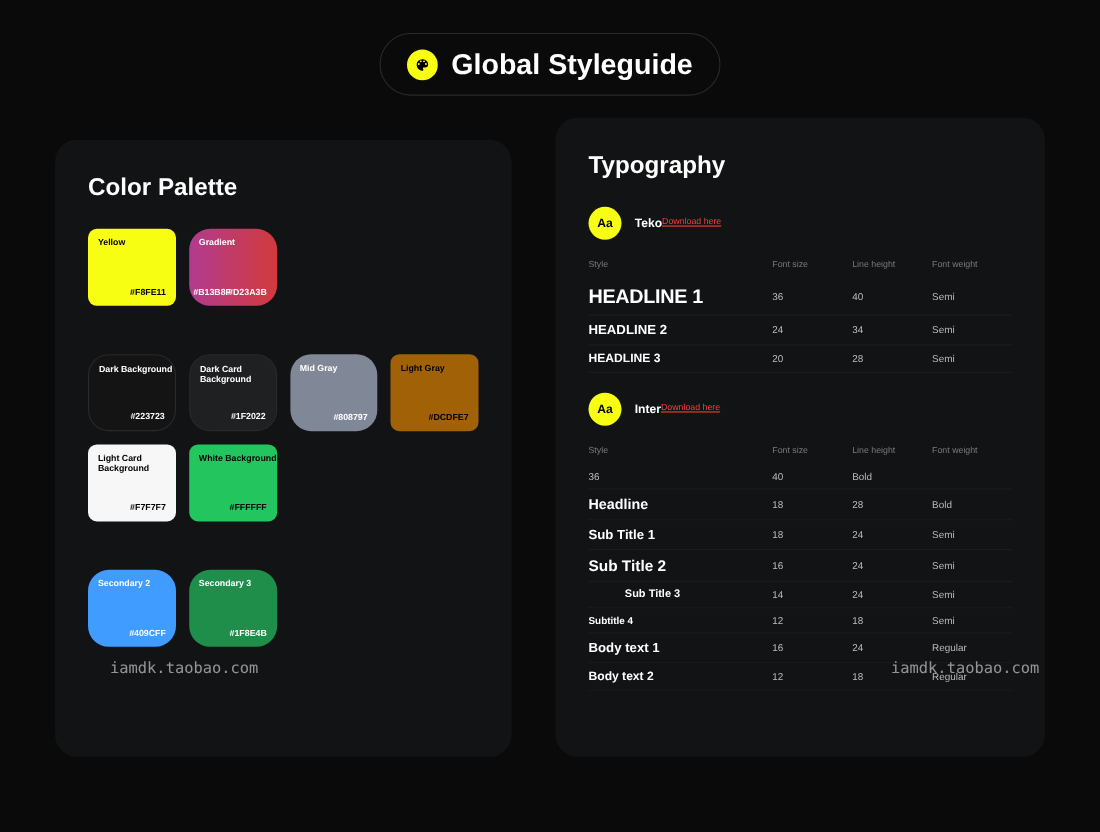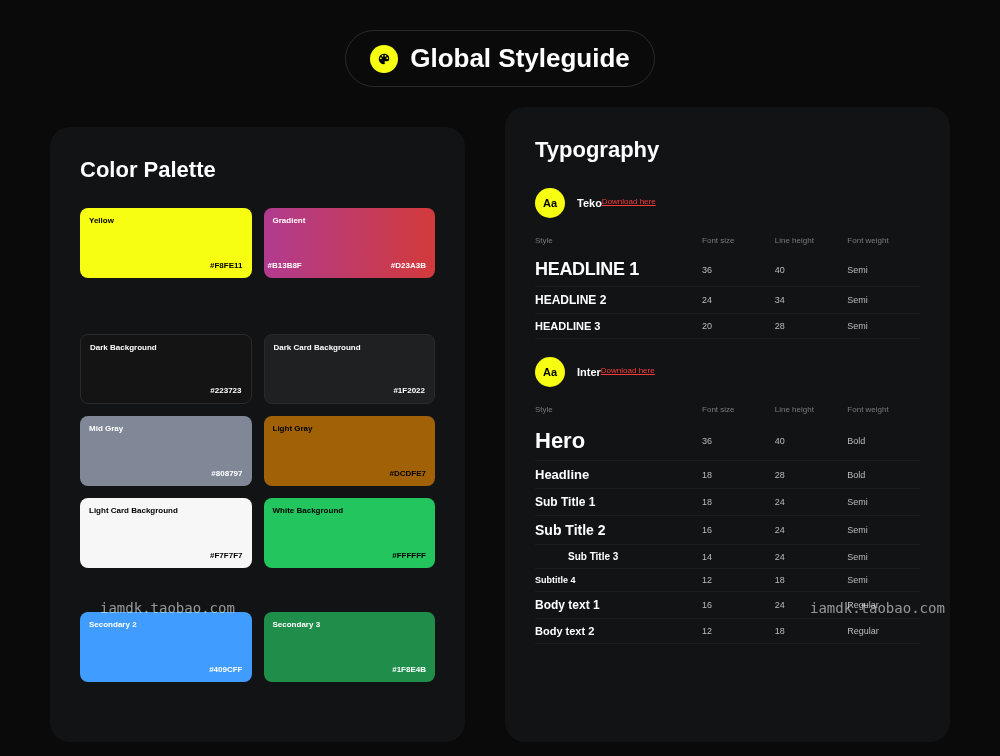--- a/index.html
+++ b/index.html
@@ -51,36 +51,36 @@
   }
   .panel-left { width: 415px; margin-top: 20px;}
   .panel-right { width: 445px; }
   .section-title {
     font-size: 22px;
     font-weight: 800;
     margin-bottom: 25px;
   }
   .swatch-grid {
     display: grid;
-    grid-template-columns: repeat(2, 1fr);
+    grid-template-columns: repeat(4, 1fr);
     gap: 12px;
   }
   .swatch {
     border-radius: 8px;
     height: 70px;
     padding: 7px 8px;
     position: relative;
     font-size: 8px;
     font-weight: 600;
   }
   .swatch-label { position: absolute; top: 8px; left: 9px; }
   .swatch-hex { position: absolute; bottom: 8px; right: 9px; }
   .swatch-hex-left { position: absolute; bottom: 8px; left: 4px; }
   .swatch.dark-text { color: #000; }
-  .swatch.light-text { color: #fff; }
+  .swatch.light-text { color: #fff; border-radius: 19px; }
   .gap-row { height: 20px; grid-column: 1 / -1; }
   .swatch-bordered { border: 1px solid #2a2a2a; }
 
   .font-block {
     display: flex;
     align-items: center;
     gap: 12px;
     margin: 18px 0 10px;
   }
   .font-badge {
@@ -243,21 +243,20 @@
             <a class="font-dl">Download here</a>
           </div>
         </div>
         <div class="type-header">
           <div>Style</div>
           <div>Font size</div>
           <div>Line height</div>
           <div>Font weight</div>
         </div>
         <div class="type-row">
-          <div class="style-cell hero">Hero</div>
           <div>36</div>
           <div>40</div>
           <div>Bold</div>
         </div>
         <div class="type-row">
           <div class="style-cell headline-body">Headline</div>
           <div>18</div>
           <div>28</div>
           <div>Bold</div>
         </div>

